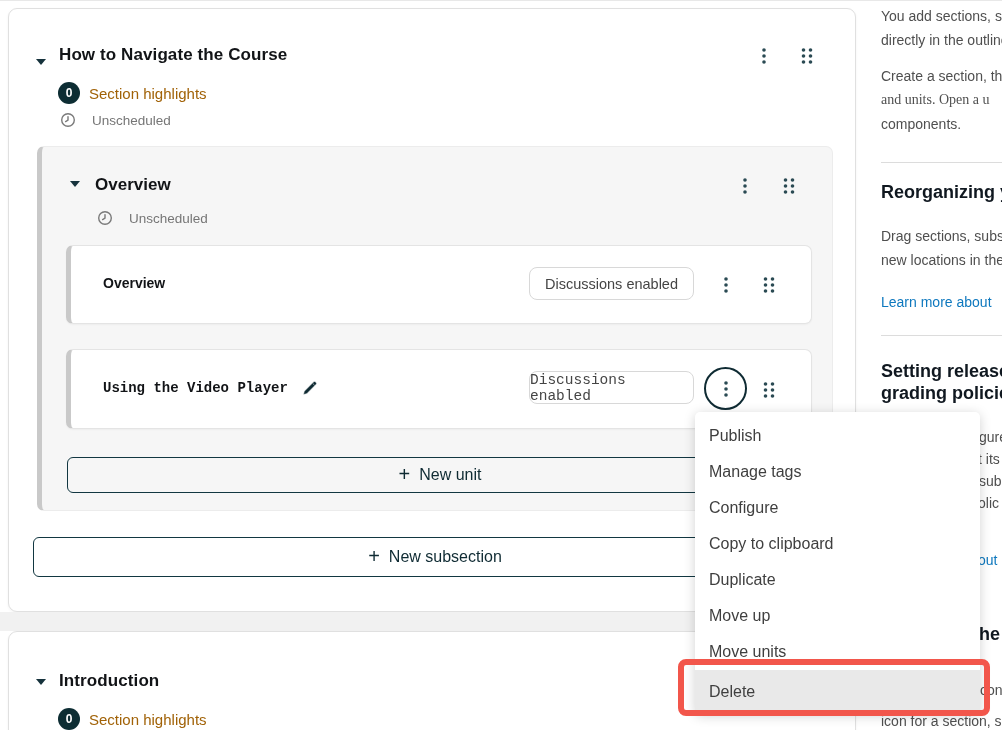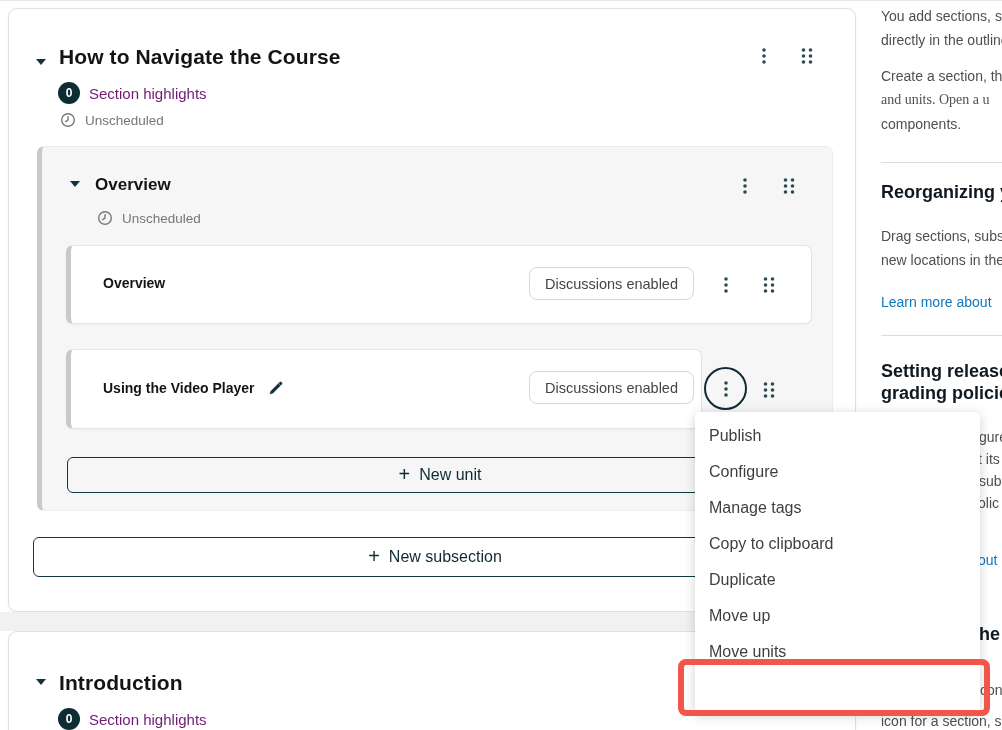--- a/index.html
+++ b/index.html
@@ -11,38 +11,38 @@
   }
   .topline { position:absolute; left:0; top:0; width:1002px; height:1px; background:#e8e8e8; }
 
   
   .card { position:absolute; background:#fff; border:1px solid #e0e0e0; border-radius:9px; box-shadow:0 1px 3px rgba(0,0,0,.05); }
   .card1 { left:8px; top:8px; width:848px; height:604px; }
   .card2 { left:8px; top:631px; width:848px; height:120px; }
   .band  { position:absolute; left:0; top:612px; width:860px; height:19px; background:#f1f1f1; }
 
   .caret { position:absolute; width:0; height:0; border-left:5px solid transparent; border-right:5px solid transparent; border-top:6px solid #16323c; }
-  .sec-title { position:absolute; font-size:21px; font-weight:700; color:#121417; letter-spacing:.1px; }
+  .sec-title { position:absolute; font-size:17px; font-weight:700; color:#121417; letter-spacing:.1px; }
   .sub-title { position:absolute; font-size:17px; font-weight:700; color:#121417; }
 
   .iconbtn { position:absolute; width:28px; height:28px; display:flex; align-items:center; justify-content:center; background:transparent; border:none; cursor:pointer; }
   .dot { fill:#2a4a53; }
 
   .hl-row { position:absolute; display:flex; align-items:center; gap:9px; height:22px; }
   .badge0 { width:22px; height:22px; border-radius:50%; background:#0d2d33; color:#fff; font-size:12px; font-weight:700; display:flex; align-items:center; justify-content:center; }
-  .hl-label { font-size:15px; color:#701a75; }
-
-  .sched-row { position:absolute; display:flex; align-items:center; gap:9px; height:16px; }
+  .hl-label { font-size:15px; color:#a16207; }
+
+  .sched-row { position:absolute; display:flex; align-items:center; gap:16px; height:16px; }
   .sched-label { font-size:13.5px; color:#767676; }
 
   .subcard { position:absolute; left:28px; top:137px; width:796px; height:365px; background:#f6f6f6; border:1px solid #ececec; border-left:5px solid #c9c9c9; border-radius:7px; }
 
   .unit { position:absolute; background:#fff; border:1px solid #e4e4e4; border-left:5px solid #c9c9c9; border-radius:7px; box-shadow:0 1px 2px rgba(0,0,0,.04); }
   .unit1 { left:24px; top:98px; width:746px; height:79px; }
-  .unit2 { left:24px; top:202px; width:636px; height:80px; }
+  .unit2 { left:24px; top:202px; width:746px; height:80px;font-family:Liberation Mono, monospace; }
   .uname-row { position:absolute; left:32px; display:flex; align-items:center; gap:14px; }
   .uname { font-size:14px; font-weight:700; color:#121417; }
   .pill { position:absolute; left:458px; width:165px; height:33px; background:#fff; border:1px solid #d8d8d8; border-radius:8px; font-size:14.5px; color:#454545; display:flex; align-items:center; justify-content:center; }
   .circle-kebab { position:absolute; left:633px; top:17px; width:43px; height:43px; border:2px solid #0f2b33; border-radius:50%; display:flex; align-items:center; justify-content:center; background:transparent; cursor:pointer; }
 
   .newbtn { position:absolute; display:flex; align-items:center; justify-content:center; gap:9px; background:transparent; border:1px solid #123741; border-radius:6px; color:#0f2b33; font-family:"Liberation Sans",sans-serif; font-size:16px; cursor:pointer; }
   .newbtn .plus { font-size:20px; font-weight:400; line-height:1; margin-top:-2px; }
   .btn-newunit { left:25px; top:310px; width:746px; height:36px; }
   .btn-newsubsection { left:24px; top:528px; width:804px; height:40px; background:#fff; }
 
@@ -223,22 +223,23 @@
     <div class="sb" style="left:979px;top:473px;">sub</div>
     <div class="sb" style="left:978px;top:495px;">olic</div>
     <div class="sb sb-link" style="left:978px;top:552px;">out</div>
     <div class="sb-h" style="left:979px;top:623px;">he</div>
     <div class="sb" style="left:980px;top:682px;">con</div>
     <div class="sb" style="left:881px;top:713px;">icon for a section, s</div>
   </div>
 
   <div class="menu">
     <div class="menu-item">Publish</div>
+    <div class="menu-item">Manage tags</div>
     <div class="menu-item">Configure</div>
-    <div class="menu-item">Manage tags</div>
     <div class="menu-item">Copy to clipboard</div>
     <div class="menu-item">Duplicate</div>
     <div class="menu-item">Move up</div>
     <div class="menu-item">Move units</div>
+    <div class="menu-item hl">Delete</div>
   </div>
 
   <div class="ann-frame"></div>
 </div>
 
 </body></html>

